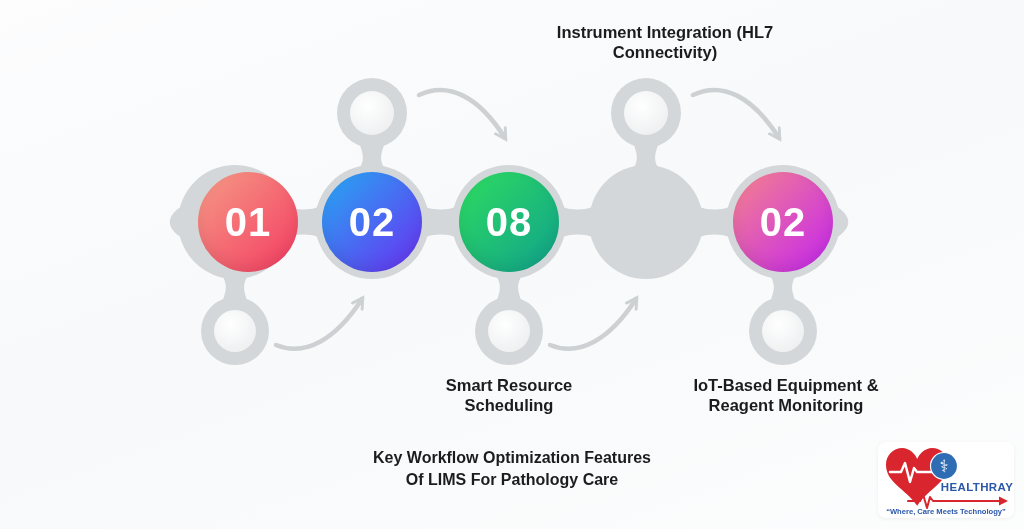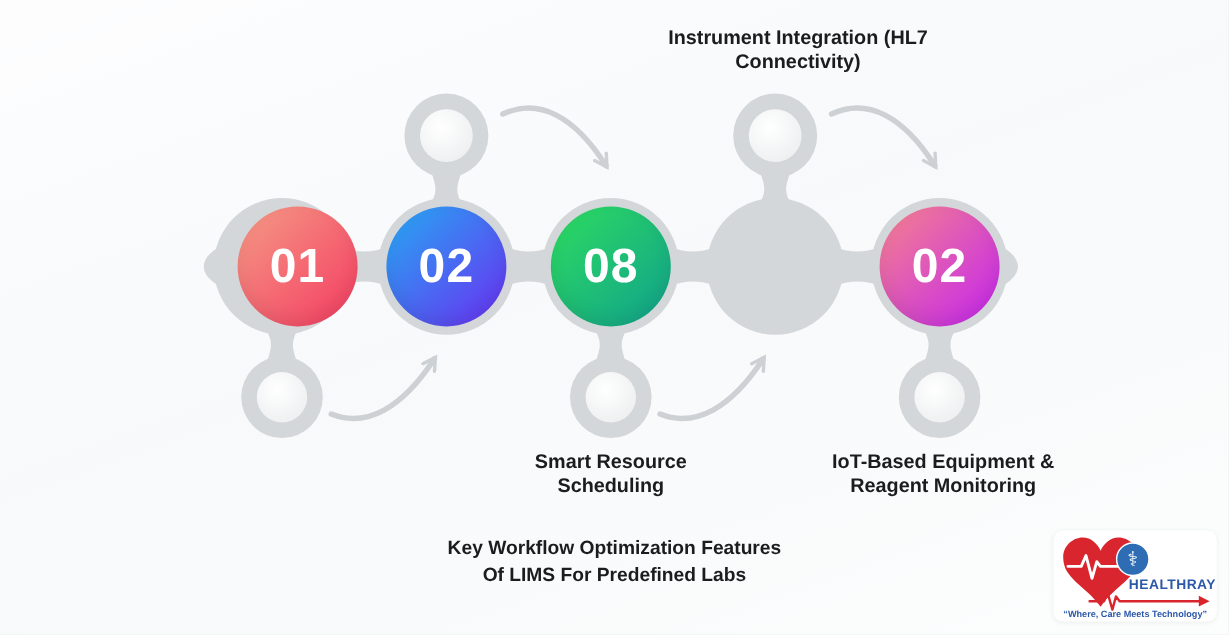--- a/index.html
+++ b/index.html
@@ -102,21 +102,21 @@
   <div class="step-circle" style="left: 733px; background: linear-gradient(135deg, rgb(245, 131, 140), rgb(196, 36, 240));">
     <span class="step-num">02</span>
   </div>
 
   <div class="step-label" style="left:546px;top:22px;width:238px;">Instrument Integration (HL7 Connectivity)</div>
   <div class="step-label" style="left:681px;top:375px;width:210px;">IoT-Based Equipment &amp; Reagent Monitoring</div>
   <div class="step-label" style="left:431px;top:375px;width:156px;">Smart Resource Scheduling</div>
 
   <div class="title-wrap">
     <div class="title-line">Key Workflow Optimization Features</div>
-    <div class="title-line">Of LIMS For Predefined Labs</div>
+    <div class="title-line">Of LIMS For Pathology Care</div>
   </div>
 
   <div class="logo">
     <svg width="136" height="76" viewBox="0 0 136 76">
       <g>
         <path transform="translate(8,6) scale(1.95)" style="fill:var(--brand_red,#D9252E)" d="M23.6,0c-3.4,0-6.3,2.7-7.6,5.6C14.7,2.7,11.8,0,8.4,0C3.8,0,0,3.8,0,8.4c0,9.4,9.5,11.9,16,21.2 c6.1-9.3,16-12.1,16-21.2C32,3.8,28.2,0,23.6,0z"></path>
         <path fill="none" stroke="#ffffff" stroke-width="2.4" stroke-linejoin="round" stroke-linecap="round" d="M 12,30 L 23,30 L 27,21 L 32,40 L 36,26 L 39,30 L 55,30"></path>
       </g>
       <g>
         <circle cx="66" cy="24" r="13.5" style="fill:var(--badge_blue,#2E6CB4)" stroke="#ffffff" stroke-width="1.2"></circle>

